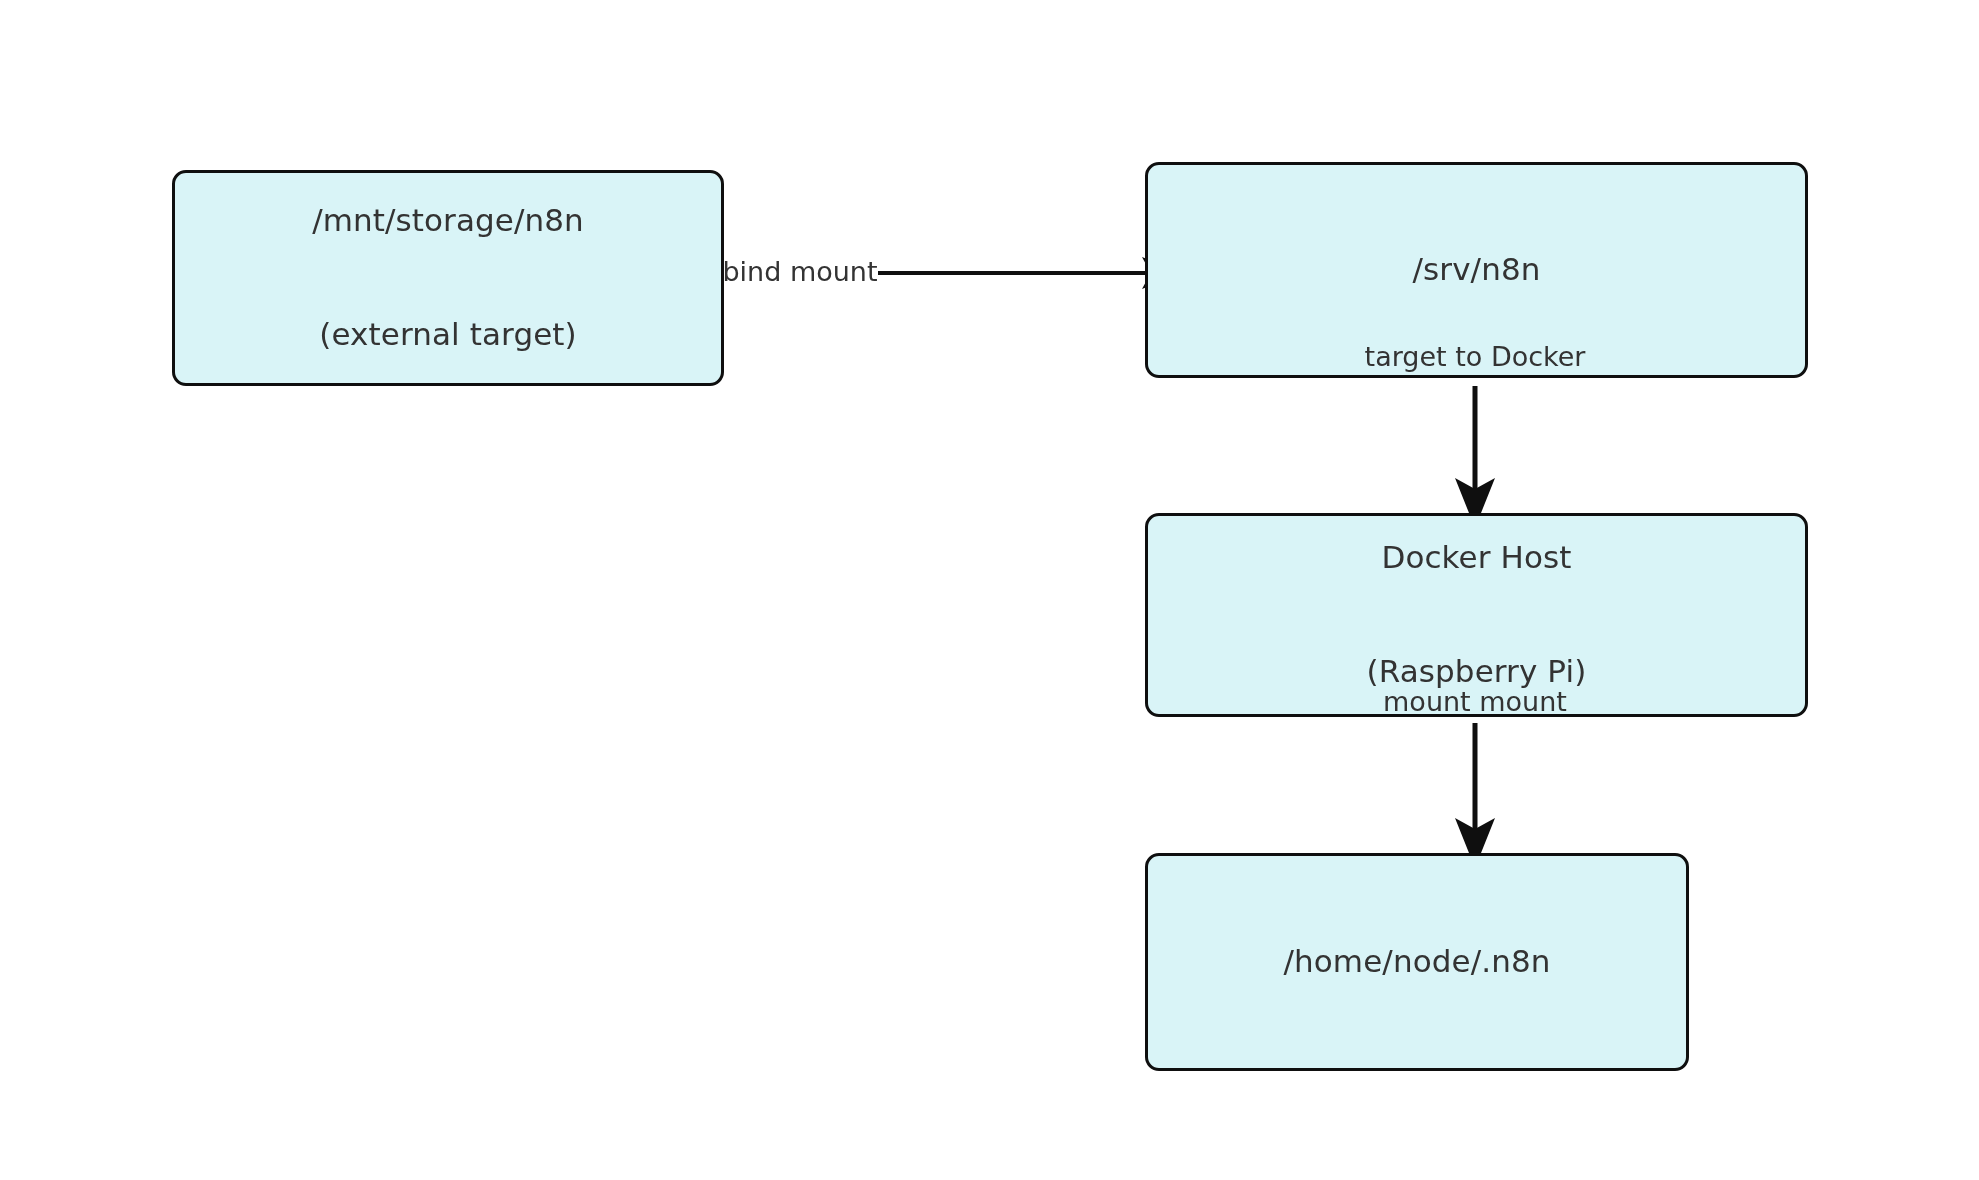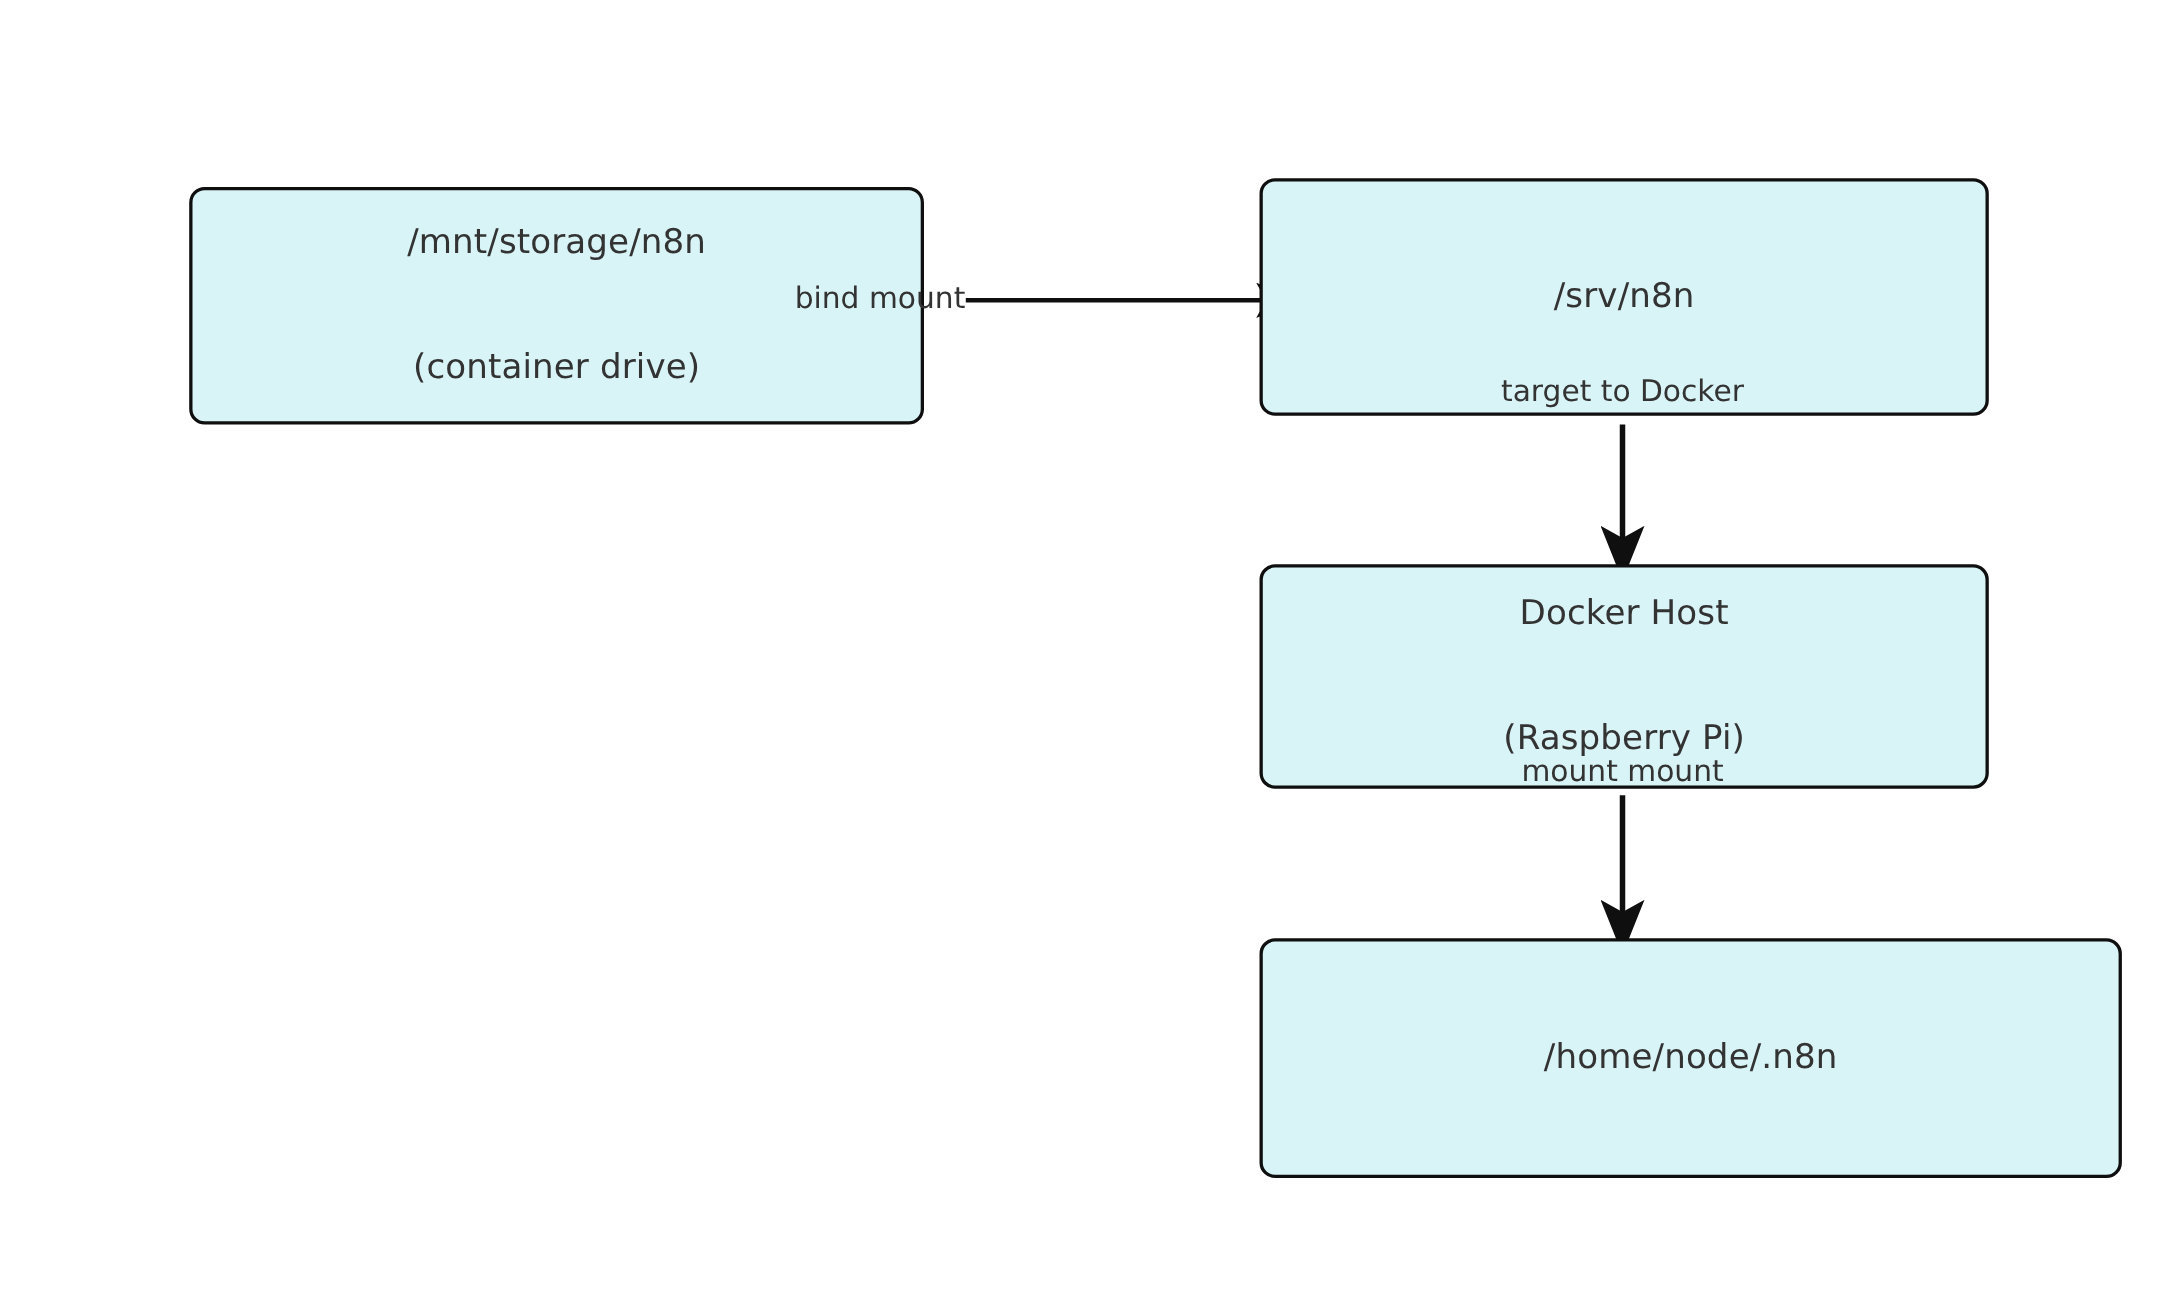--- a/index.html
+++ b/index.html
@@ -50,24 +50,24 @@
   .edge-label {
     position: absolute;
     color: #333333;
     font-size: 27px;
     line-height: 1.2;
     white-space: nowrap;
     transform: translate(-50%, -50%);
     text-align: center;
   }
   
-  #node-external   { left: 172px;  top: 170px; width: 668px; height: 216px; }
+  #node-external   { left: 172px;  top: 170px; width: 552px; height: 216px; }
   #node-bindtarget { left: 1145px; top: 162px; width: 663px; height: 216px; }
   #node-dockerhost { left: 1145px; top: 513px; width: 663px; height: 204px; }
-  #node-container  { left: 1145px; top: 853px; width: 784px; height: 218px; }
+  #node-container  { left: 1145px; top: 853px; width: 544px; height: 218px; }
 
   
   #label-bind-mount   { left: 800px;  top: 272px; }
   #label-visible      { left: 1475px; top: 357px; }
   #label-volume-mount { left: 1475px; top: 702px; }
 </style>
 </head>
 <body>
 
 <div id="canvas">
@@ -82,21 +82,21 @@
     <line x1="878" y1="273" x2="1178" y2="273" stroke="#0f0f0f" stroke-width="4" marker-end="url(#arrowhead)"></line>
 
     <line x1="1475" y1="386" x2="1475" y2="523" stroke="#0f0f0f" stroke-width="5" marker-end="url(#arrowhead)"></line>
 
     <line x1="1475" y1="723" x2="1475" y2="863" stroke="#0f0f0f" stroke-width="5" marker-end="url(#arrowhead)"></line>
   </svg>
 
   <div class="node" id="node-external">
     <div class="node-label">
       <span class="node-line">/mnt/storage/n8n</span>
-      <span class="node-line">(container drive)</span>
+      <span class="node-line">(external target)</span>
     </div>
   </div>
 
   <div class="node" id="node-bindtarget">
     <div class="node-label">
       <span class="node-line">/srv/n8n</span>
     </div>
   </div>
 
   <div class="node" id="node-dockerhost">

